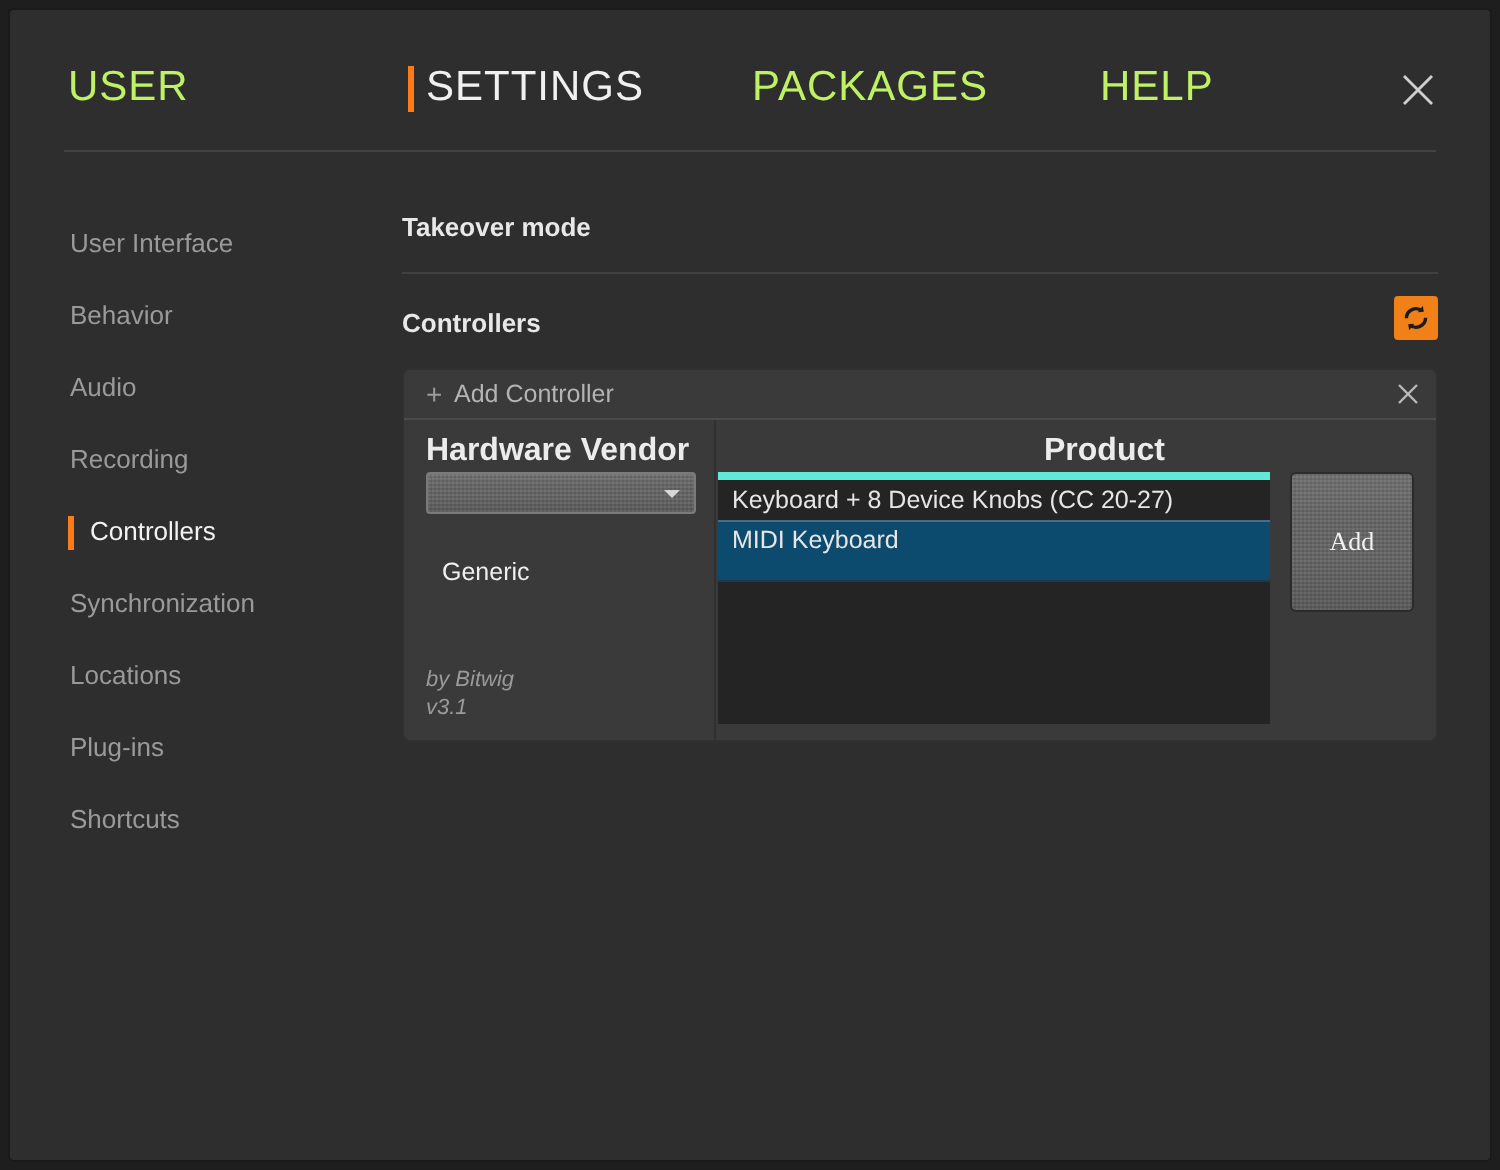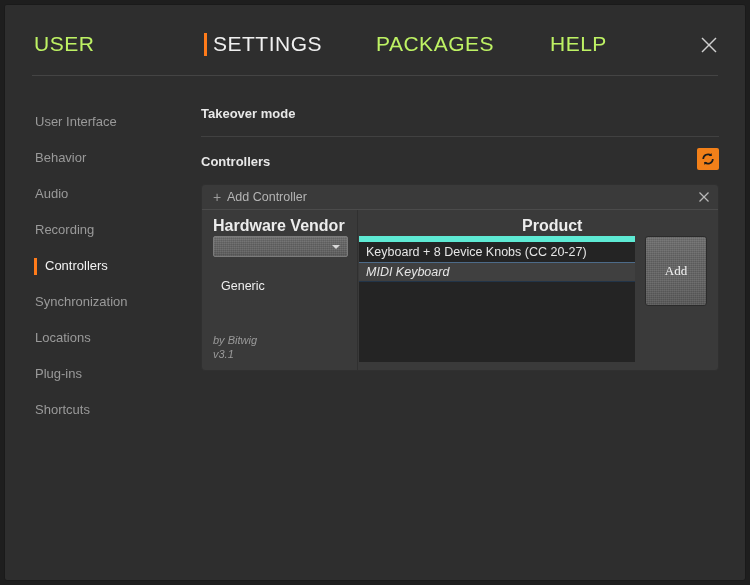--- a/index.html
+++ b/index.html
@@ -262,39 +262,38 @@
   #product-col {
     position: absolute;
     left: 157px; top: 0;
     width: 276px; height: 100%;
   }
   #product-list {
     position: absolute;
     left: 0; top: 26px;
     width: 276px; height: 126px;
     background: #242424;
-    border-top: 6px solid #5eead4;
+    border-top: 4px solid #5eead4;
     overflow: hidden;
   }
   .product-item {
     height: 20px;
     line-height: 20px;
     padding-left: 7px;
     font-size: 12.5px;
     color: #e6e6e6;
     cursor: pointer;
     white-space: nowrap;
   }
   .product-item.selected {
-    background: #404040;
+    background: #0c4a6e;
     border-top: 1px solid #4d6b89;
     border-bottom: 1px solid #223448;
-    height: 20px;
+    height: 31px;
     line-height: 18px;
-    font-style: italic;
   }
 
   #add-button {
     position: absolute;
     left: 443px; top: 26px;
     width: 62px; height: 70px;
     border: 1px solid #2b2b2b;
     border-radius: 3px;
     cursor: pointer;
     font-family: Liberation Serif, serif;

